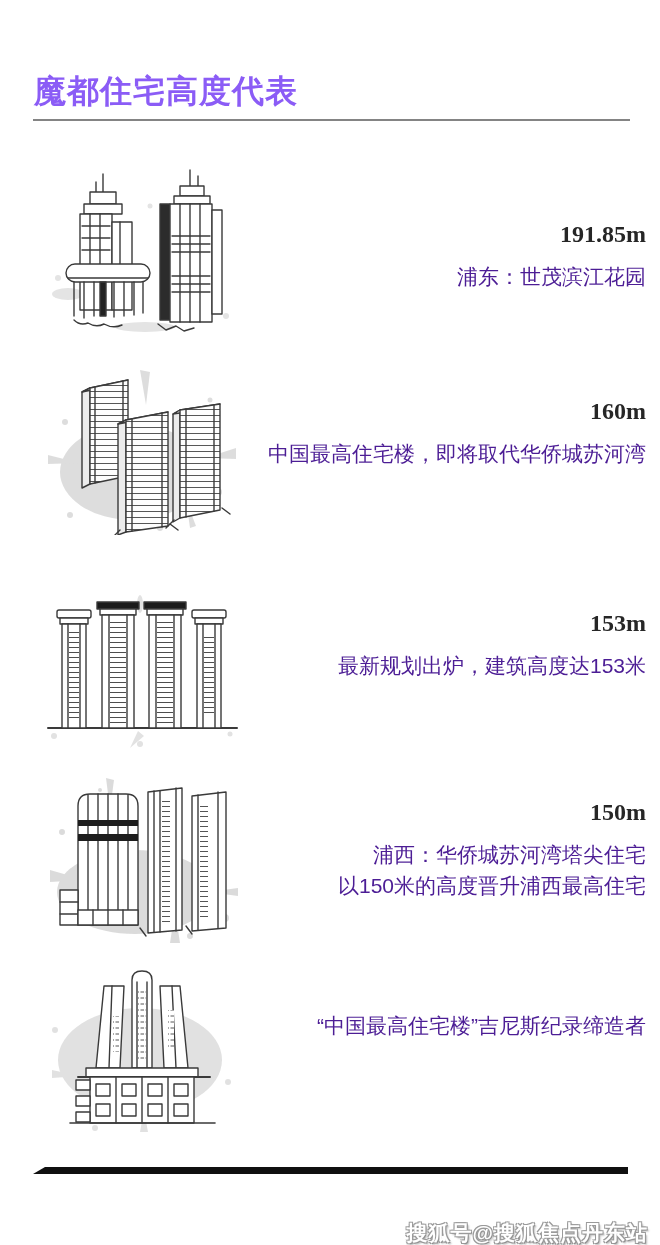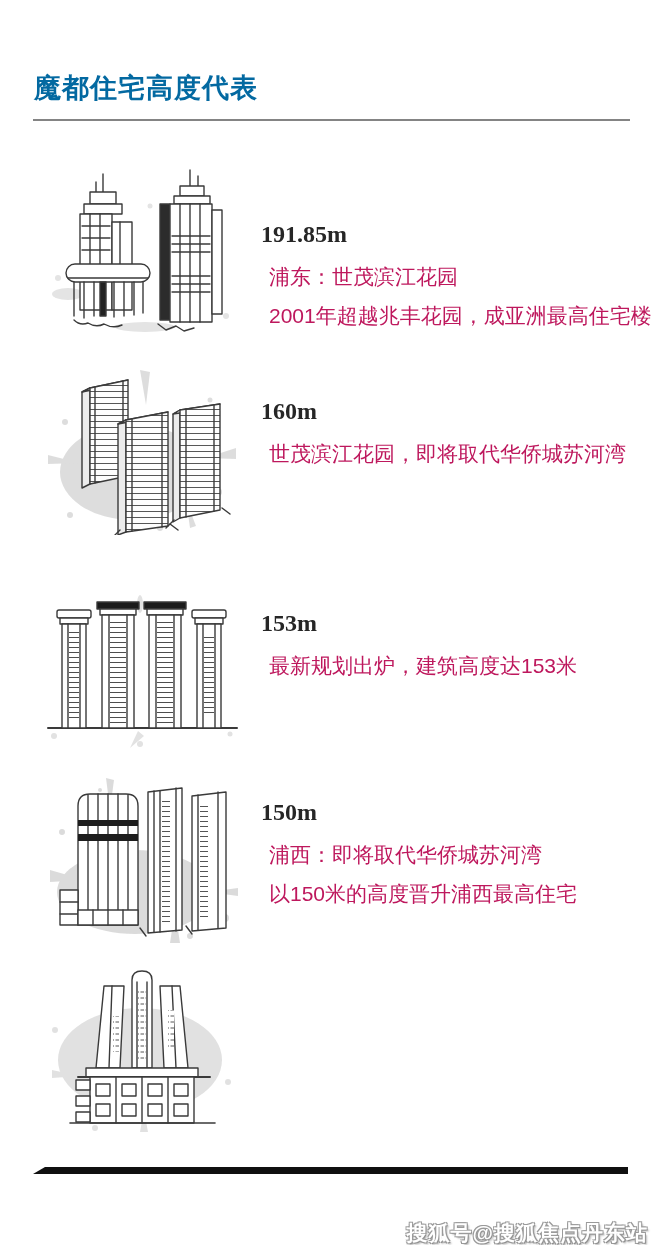--- a/index.html
+++ b/index.html
@@ -1,34 +1,34 @@
 <!DOCTYPE html>
 <html><head>
 <meta charset="utf-8">
 <style>
   html,body{margin:0;padding:0;background:#ffffff;}
   .page{
     position:relative;width:660px;height:1245px;background:#ffffff;overflow:hidden;
     font-family:"Liberation Sans","DejaVu Sans",sans-serif;
   }
   .title{
-    position:absolute;left:34px;top:70px;font-size:27px;font-weight:bold;
-    color:#0369a1;letter-spacing:1px;white-space:nowrap;
+    position:absolute;left:34px;top:70px;font-size:32px;font-weight:bold;
+    color:#8b5cf6;letter-spacing:1px;white-space:nowrap;
   }
   .title-rule{
     position:absolute;left:33px;top:119px;width:597px;height:2px;background:#848484;
   }
   .illus{position:absolute;left:40px;width:205px;height:175px;}
   .illus svg{width:100%;height:100%;display:block;}
-  .etext{position:absolute;left:261px;width:385px;}
+  .etext{position:absolute;left:261px;width:385px;text-align:right;}
   .hval{
     font-family:"Liberation Serif","DejaVu Serif",serif;font-weight:bold;
     font-size:24px;line-height:26px;color:#262626;margin:0 0 14px 0;
   }
-  .bname,.bdesc{font-size:21px;line-height:31px;color:#be185d;margin:8px;white-space:nowrap;}
+  .bname,.bdesc{font-size:21px;line-height:31px;color:#4c1d95;margin:0;white-space:nowrap;}
   .bottom-bar{
     position:absolute;left:33px;top:1167px;width:595px;height:7px;background:#101010;
     clip-path:polygon(12px 0,100% 0,100% 100%,0 100%);
   }
   .watermark{
     position:absolute;right:12px;top:1219px;font-size:21px;font-weight:bold;
     color:#ffffff;white-space:nowrap;letter-spacing:1px;
     text-shadow:-1px -1px 0 #9a9a9a,1px -1px 0 #9a9a9a,-1px 1px 0 #9a9a9a,
                  1px 1px 0 #8f8f8f,2px 2px 2px #b5b5b5;
   }
@@ -91,21 +91,20 @@
           <line x1="132" y1="118" x2="170" y2="118"></line>
           <line x1="132" y1="126" x2="170" y2="126"></line>
         <path d="M118 158 l8 6 l10 -4 l8 5 l10 -3" fill="none"></path>
         <path d="M34 154 q6 6 14 3 q8 5 16 1 q9 5 18 1" fill="none"></path>
       </g>
     </svg>
   </div>
   <div class="etext" style="top:221px">
     <div class="hval">191.85m</div>
     <div class="bname">浦东：世茂滨江花园</div>
-    <div class="bdesc">2001年超越兆丰花园，成亚洲最高住宅楼</div>
   </div>
 
   <div class="illus" style="top:360px">
     <svg viewBox="0 0 205 175">
       <defs>
         <pattern id="p2" width="6" height="6" patternUnits="userSpaceOnUse">
           <rect width="6" height="6" fill="#fdfdfd"></rect>
           <line x1="0" y1="1.5" x2="6" y2="1.5" stroke="#565656" stroke-width="1"></line>
         </pattern>
       </defs>
@@ -138,21 +137,21 @@
         <polygon points="133,54 140,50 180,44 173,48" fill="#f4f4f4"></polygon>
         <polygon points="140,50 180,44 180,150 140,158" fill="url(#p2)"></polygon>
         <line x1="146" y1="49" x2="146" y2="157"></line>
           <line x1="174" y1="45" x2="174" y2="151"></line>
         <path d="M134 160 l-8 8 M182 148 l8 6" fill="none"></path>
       </g>
     </svg>
   </div>
   <div class="etext" style="top:398px">
     <div class="hval">160m</div>
-    <div class="bdesc">世茂滨江花园，即将取代华侨城苏河湾</div>
+    <div class="bdesc">中国最高住宅楼，即将取代华侨城苏河湾</div>
   </div>
 
   <div class="illus" style="top:576px">
     <svg viewBox="0 0 205 175">
       <defs>
         <pattern id="p3" width="5" height="5" patternUnits="userSpaceOnUse">
           <rect width="5" height="5" fill="#ffffff"></rect>
           <line x1="0" y1="1.5" x2="5" y2="1.5" stroke="#4e4e4e" stroke-width="1"></line>
         </pattern>
       </defs>
@@ -240,21 +239,21 @@
         <polygon points="152,26 186,22 186,158 152,161"></polygon>
         <line x1="158" y1="25" x2="158" y2="160"></line>
           <line x1="178" y1="22" x2="178" y2="158"></line>
         <rect x="160" y="34" width="8" height="114" fill="url(#p4)" stroke="none"></rect>
         <path d="M100 158 l6 8 M146 156 l6 8" fill="none"></path>
       </g>
     </svg>
   </div>
   <div class="etext" style="top:799px">
     <div class="hval">150m</div>
-    <div class="bname">浦西：即将取代华侨城苏河湾</div>
+    <div class="bname">浦西：华侨城苏河湾塔尖住宅</div>
     <div class="bdesc">以150米的高度晋升浦西最高住宅</div>
   </div>
 
   <div class="illus" style="top:960px">
     <svg viewBox="0 0 205 175">
       <defs>
         <pattern id="p5" width="5" height="6" patternUnits="userSpaceOnUse">
           <rect width="5" height="6" fill="#ffffff"></rect>
           <line x1="0.5" y1="2" x2="4" y2="2" stroke="#565656" stroke-width="1"></line>
         </pattern>
@@ -293,18 +292,19 @@
         <rect x="108" y="144" width="14" height="12"></rect>
           <rect x="134" y="144" width="14" height="12"></rect>
         <rect x="36" y="120" width="14" height="10"></rect>
           <rect x="36" y="136" width="14" height="10"></rect>
           <rect x="36" y="152" width="14" height="10"></rect>
         <line x1="30" y1="163" x2="175" y2="163" stroke-width="1.6"></line>
       </g>
     </svg>
   </div>
   <div class="etext" style="top:1010px">
+    <div class="bdesc">“中国最高住宅楼”吉尼斯纪录缔造者</div>
   </div>
 
   <div class="bottom-bar"></div>
   <div class="watermark">搜狐号@搜狐焦点丹东站</div>
 
 </div>
 
 </body></html>

